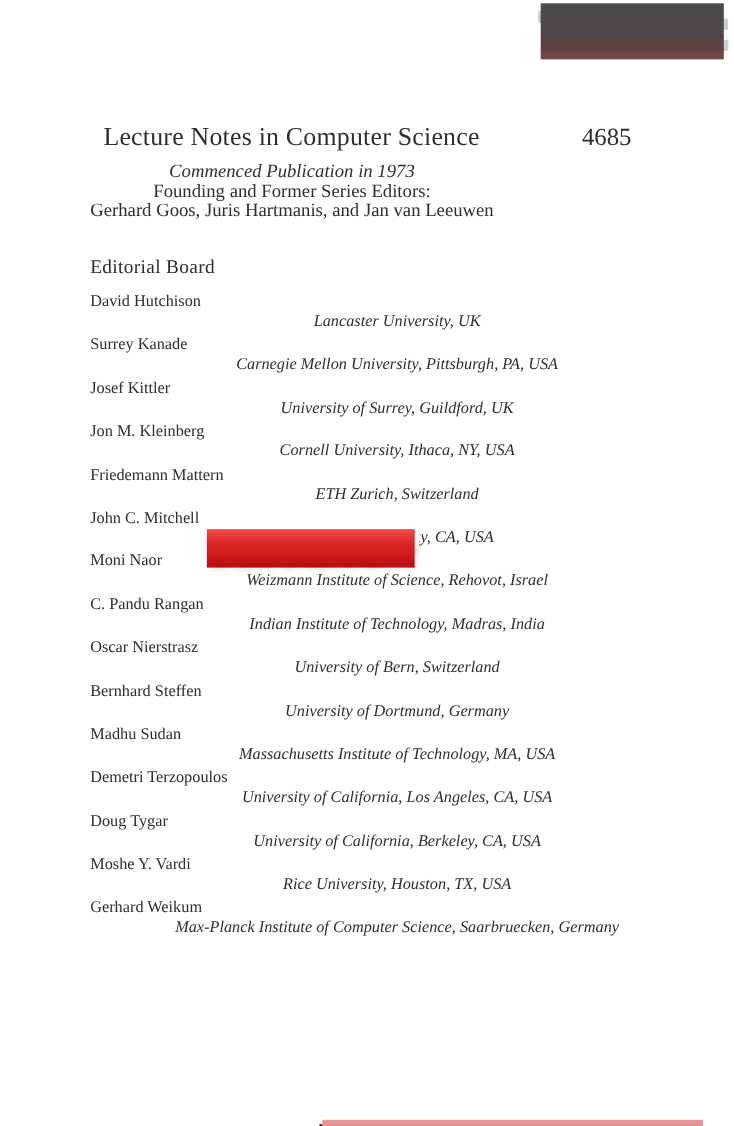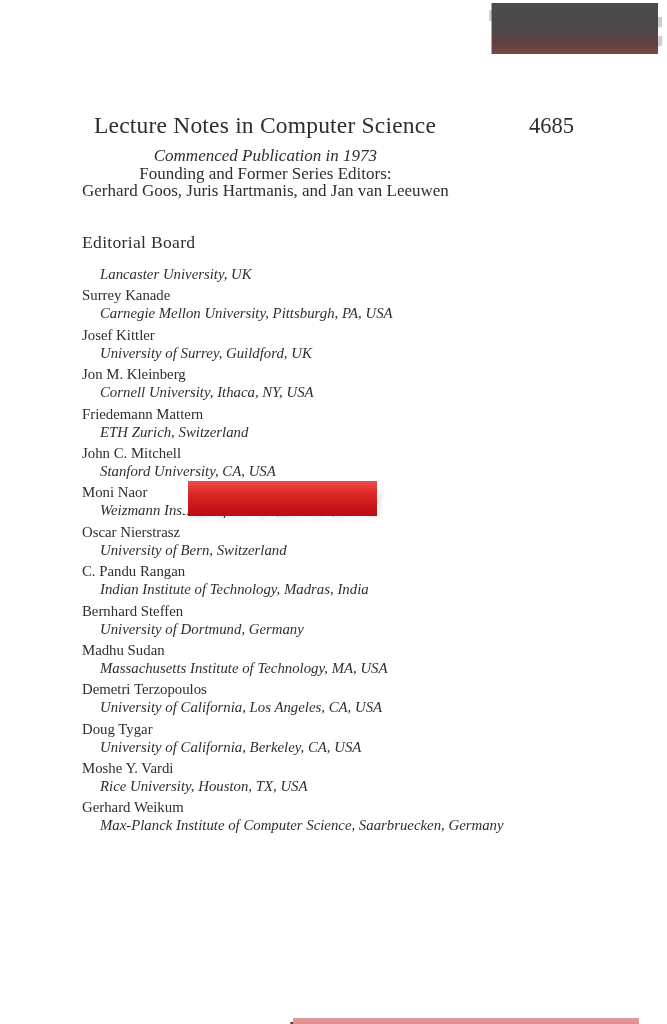--- a/index.html
+++ b/index.html
@@ -24,21 +24,21 @@
   .italic { font-style:italic; }
 
   .board-heading {
     position:absolute; left:82px; top:232px;
     font-size:17.6px; font-weight:normal; margin:0; letter-spacing:0.3px;
   }
 
   .members { position:absolute; left:82px; top:265px; width:540px; font-size:14.8px; }
   .member { margin-bottom:3.4px; }
   .member .name { line-height:18px; }
-  .member .affil { line-height:18px; font-style:italic; padding-left:18px; }
+  .member .affil { line-height:18px; font-style:italic; padding-left:18px;text-align:center; }
 
   
   .wm { position:absolute; white-space:nowrap; pointer-events:none; }
   .wm .layer { position:absolute; left:0; top:0; }
   .wm .layer:last-child { position:relative; }
   .grad-fill {
     -webkit-background-clip:text; background-clip:text; color:transparent;
   }
 
   
@@ -114,20 +114,21 @@
   <div class="meta">
     <div class="italic">Commenced Publication in 1973</div>
     <div>Founding and Former Series Editors:</div>
     <div>Gerhard Goos, Juris Hartmanis, and Jan van Leeuwen</div>
   </div>
 
   <h2 class="board-heading">Editorial Board</h2>
 
   <div class="members">
     <div class="member">
+      <div class="name">David Hutchison</div>
       <div class="affil">Lancaster University, UK</div>
     </div>
     <div class="member">
       <div class="name">Surrey Kanade</div>
       <div class="affil">Carnegie Mellon University, Pittsburgh, PA, USA</div>
     </div>
     <div class="member">
       <div class="name">Josef Kittler</div>
       <div class="affil">University of Surrey, Guildford, UK</div>
     </div>
@@ -141,26 +142,26 @@
     </div>
     <div class="member">
       <div class="name">John C. Mitchell</div>
       <div class="affil">Stanford University, CA, USA</div>
     </div>
     <div class="member">
       <div class="name">Moni Naor</div>
       <div class="affil">Weizmann Institute of Science, Rehovot, Israel</div>
     </div>
     <div class="member">
+      <div class="name">C. Pandu Rangan</div>
+      <div class="affil">Indian Institute of Technology, Madras, India</div>
+    </div>
+    <div class="member">
       <div class="name">Oscar Nierstrasz</div>
       <div class="affil">University of Bern, Switzerland</div>
-    </div>
-    <div class="member">
-      <div class="name">C. Pandu Rangan</div>
-      <div class="affil">Indian Institute of Technology, Madras, India</div>
     </div>
     <div class="member">
       <div class="name">Bernhard Steffen</div>
       <div class="affil">University of Dortmund, Germany</div>
     </div>
     <div class="member">
       <div class="name">Madhu Sudan</div>
       <div class="affil">Massachusetts Institute of Technology, MA, USA</div>
     </div>
     <div class="member">

